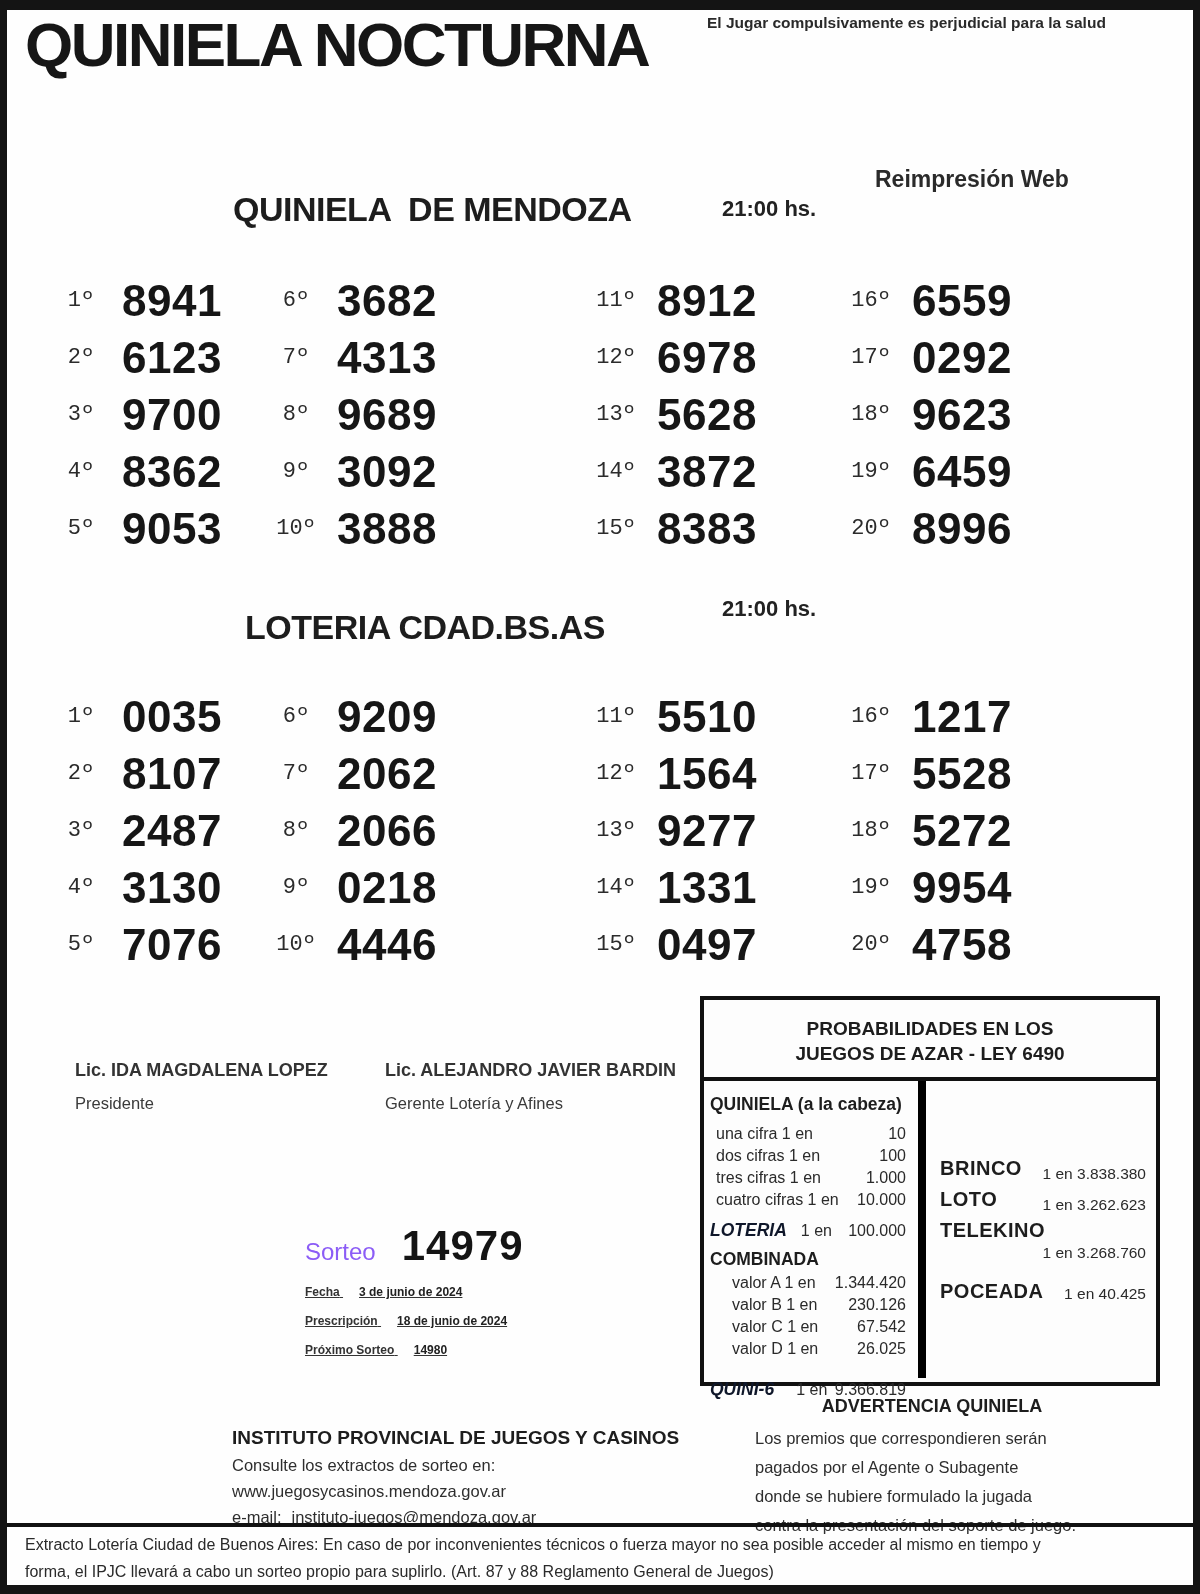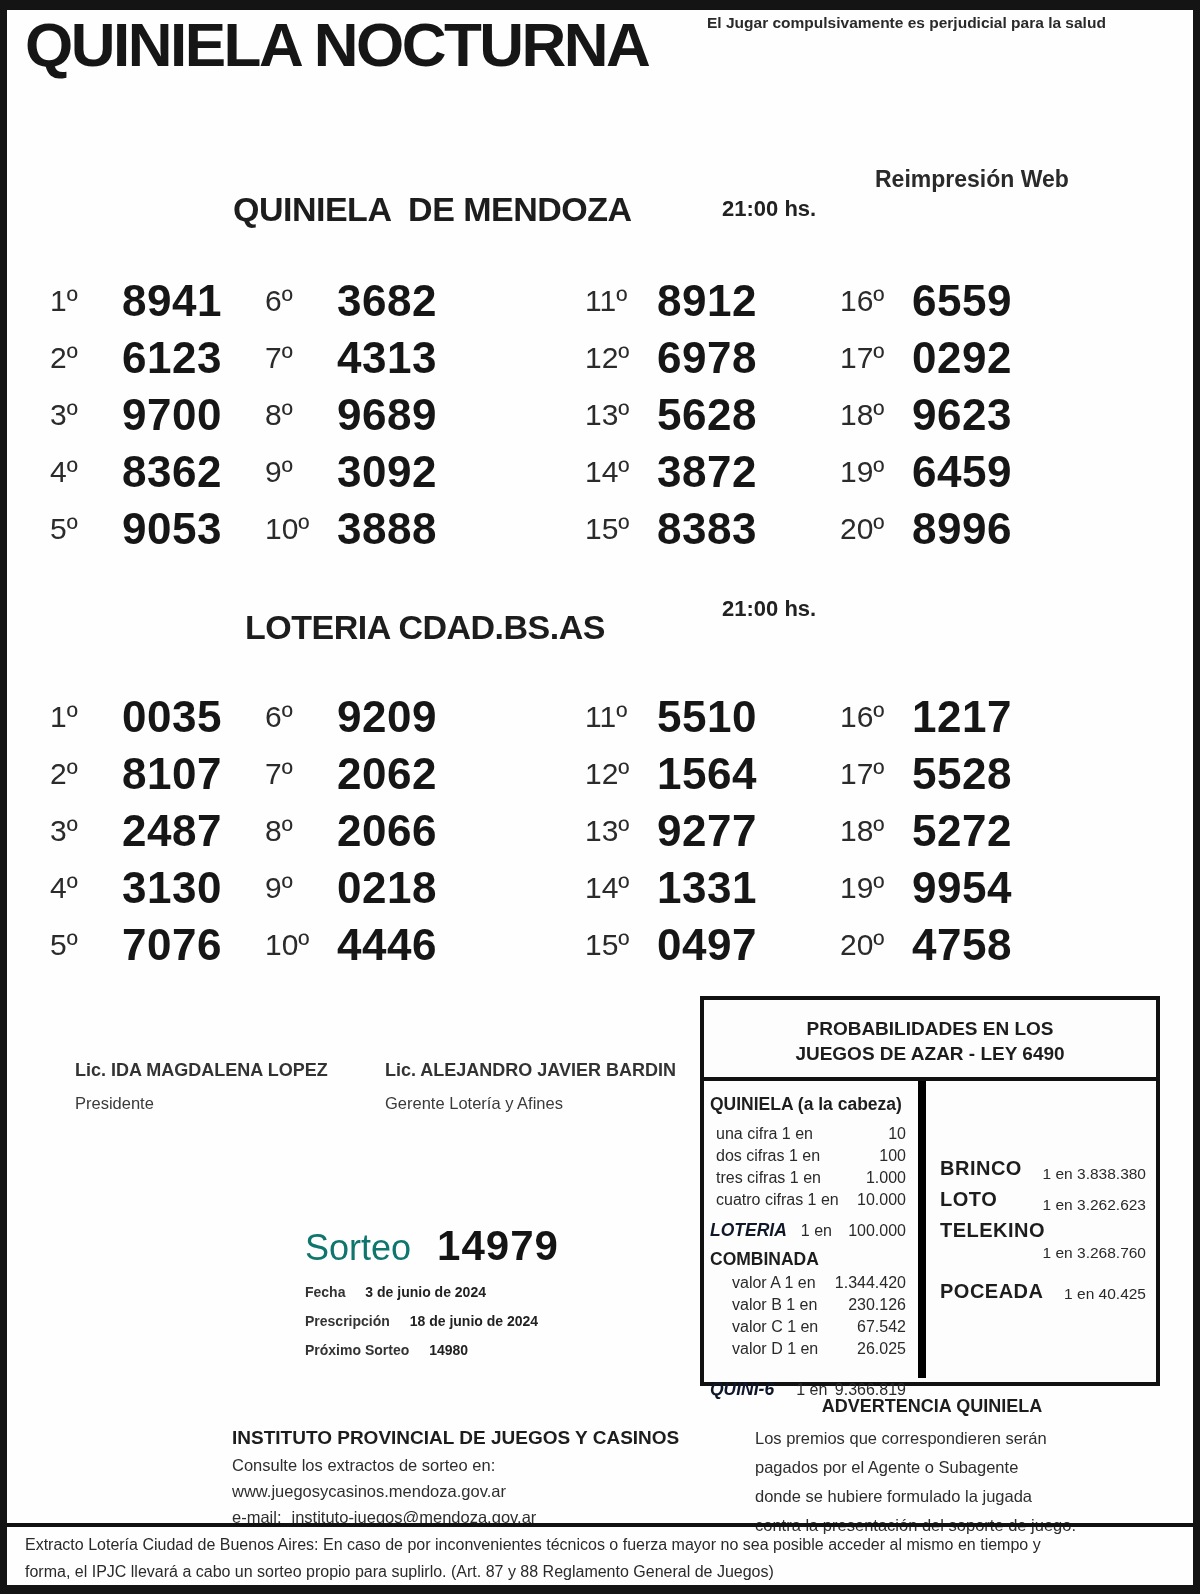--- a/index.html
+++ b/index.html
@@ -27,21 +27,21 @@
   .reprint{font-size:23px;font-weight:bold;color:#2a2a2a;}
 
   .results-grid{
     display:grid;
     grid-template-columns:215px 320px 255px 1fr;
     grid-template-rows:repeat(5,57px);
     grid-auto-flow:column;
     width:1110px;
   }
   .cell{display:flex;align-items:center;}
-  .cell .pos{width:62px;text-align:left;font-size:30px;color:#2b2b2b;flex:none;}
+  .cell .pos{width:62px;text-align:center;font-size:22px;color:#2b2b2b;flex:none;font-family:Liberation Mono, monospace;}
   .cell .num{font-size:44px;font-weight:bold;color:#161616;margin-left:10px;letter-spacing:0.5px;}
 
   .sig-name{font-size:18px;font-weight:600;color:#333;}
   .sig-role{font-size:16.5px;color:#3a3a3a;margin-top:13px;}
 
   .prob-box{
     box-sizing:border-box;
     width:460px;height:390px;
     border:4px solid #111;
     background:#fdfdfd;
@@ -72,23 +72,23 @@
   .mixed-row .mid{margin-left:14px;}
   .mixed-row .val{margin-left:auto;}
   .comb-head{font-size:17.5px;font-weight:bold;color:#1d1d1d;margin-top:7px;margin-bottom:2px;}
   .game{margin-bottom:8px;}
   .game-row{display:flex;align-items:flex-end;justify-content:space-between;}
   .game-name{font-size:20px;font-weight:bold;color:#1d1d1d;letter-spacing:0.5px;}
   .game-val{font-size:15.5px;color:#2a2a2a;margin-left:auto;position:relative;top:3px;}
   .game-val-line{font-size:15.5px;color:#2a2a2a;text-align:right;margin-top:2px;}
 
   .draw-top{display:flex;align-items:baseline;}
-  .draw-label{font-size:36px;color:#0f766e;}
+  .draw-label{font-size:24px;color:#8b5cf6;}
   .draw-number{font-size:42px;font-weight:bold;color:#141414;margin-left:26px;letter-spacing:1px;}
-  .draw-row{font-size:14px;line-height:29px;color:#333;}
+  .draw-row{font-size:12px;line-height:29px;color:#333;text-decoration:underline;}
   .draw-row .lbl{font-weight:600;}
   .draw-row .val{font-weight:bold;color:#222;margin-left:16px;}
 
   .adv-title{font-size:18px;font-weight:bold;color:#1d1d1d;text-align:center;}
   .adv-lines{font-size:16.5px;line-height:29px;color:#2e2e2e;margin-top:7px;margin-left:58px;}
 
   .inst-name{font-size:19px;font-weight:bold;color:#1d1d1d;}
   .inst-line{font-size:16.5px;color:#2e2e2e;margin-top:7px;}
   .inst-line .gap{margin-left:10px;}
 

